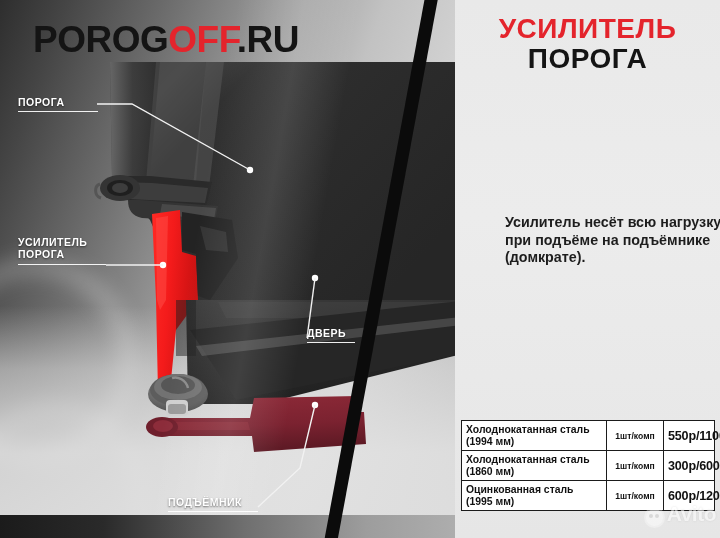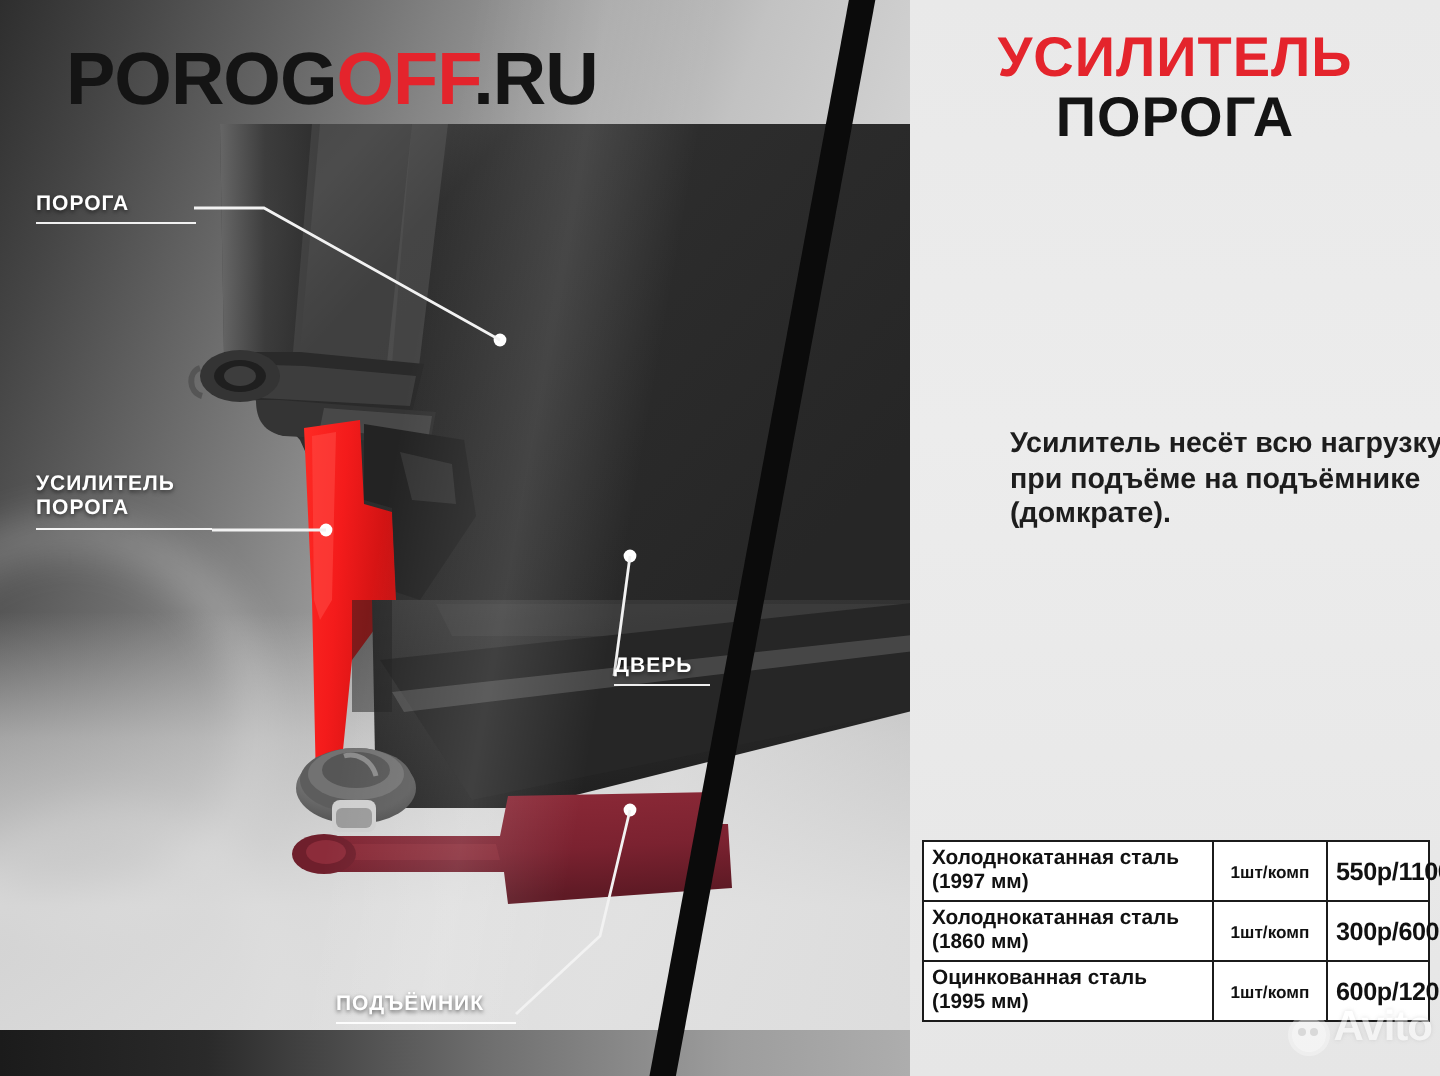--- a/index.html
+++ b/index.html
@@ -268,21 +268,21 @@
       </div>
 
 
       <div class="para dark" id="p2">Усилитель несёт всю нагрузку при подъёме на подъёмнике (домкрате).</div>
 
 
       <div class="tablewrap">
         <table class="price">
           <tbody>
               <tr>
-            <td class="c-name">Холоднокатанная сталь (1997 мм)</td>
+            <td class="c-name">Холоднокатанная сталь (1994 мм)</td>
             <td class="c-qty">1шт/комп</td>
             <td class="c-price">550р/1100р</td>
           </tr>
           <tr>
             <td class="c-name">Холоднокатанная сталь (1860 мм)</td>
             <td class="c-qty">1шт/комп</td>
             <td class="c-price">300р/600р</td>
           </tr>
           <tr>
             <td class="c-name">Оцинкованная сталь (1995 мм)</td>

